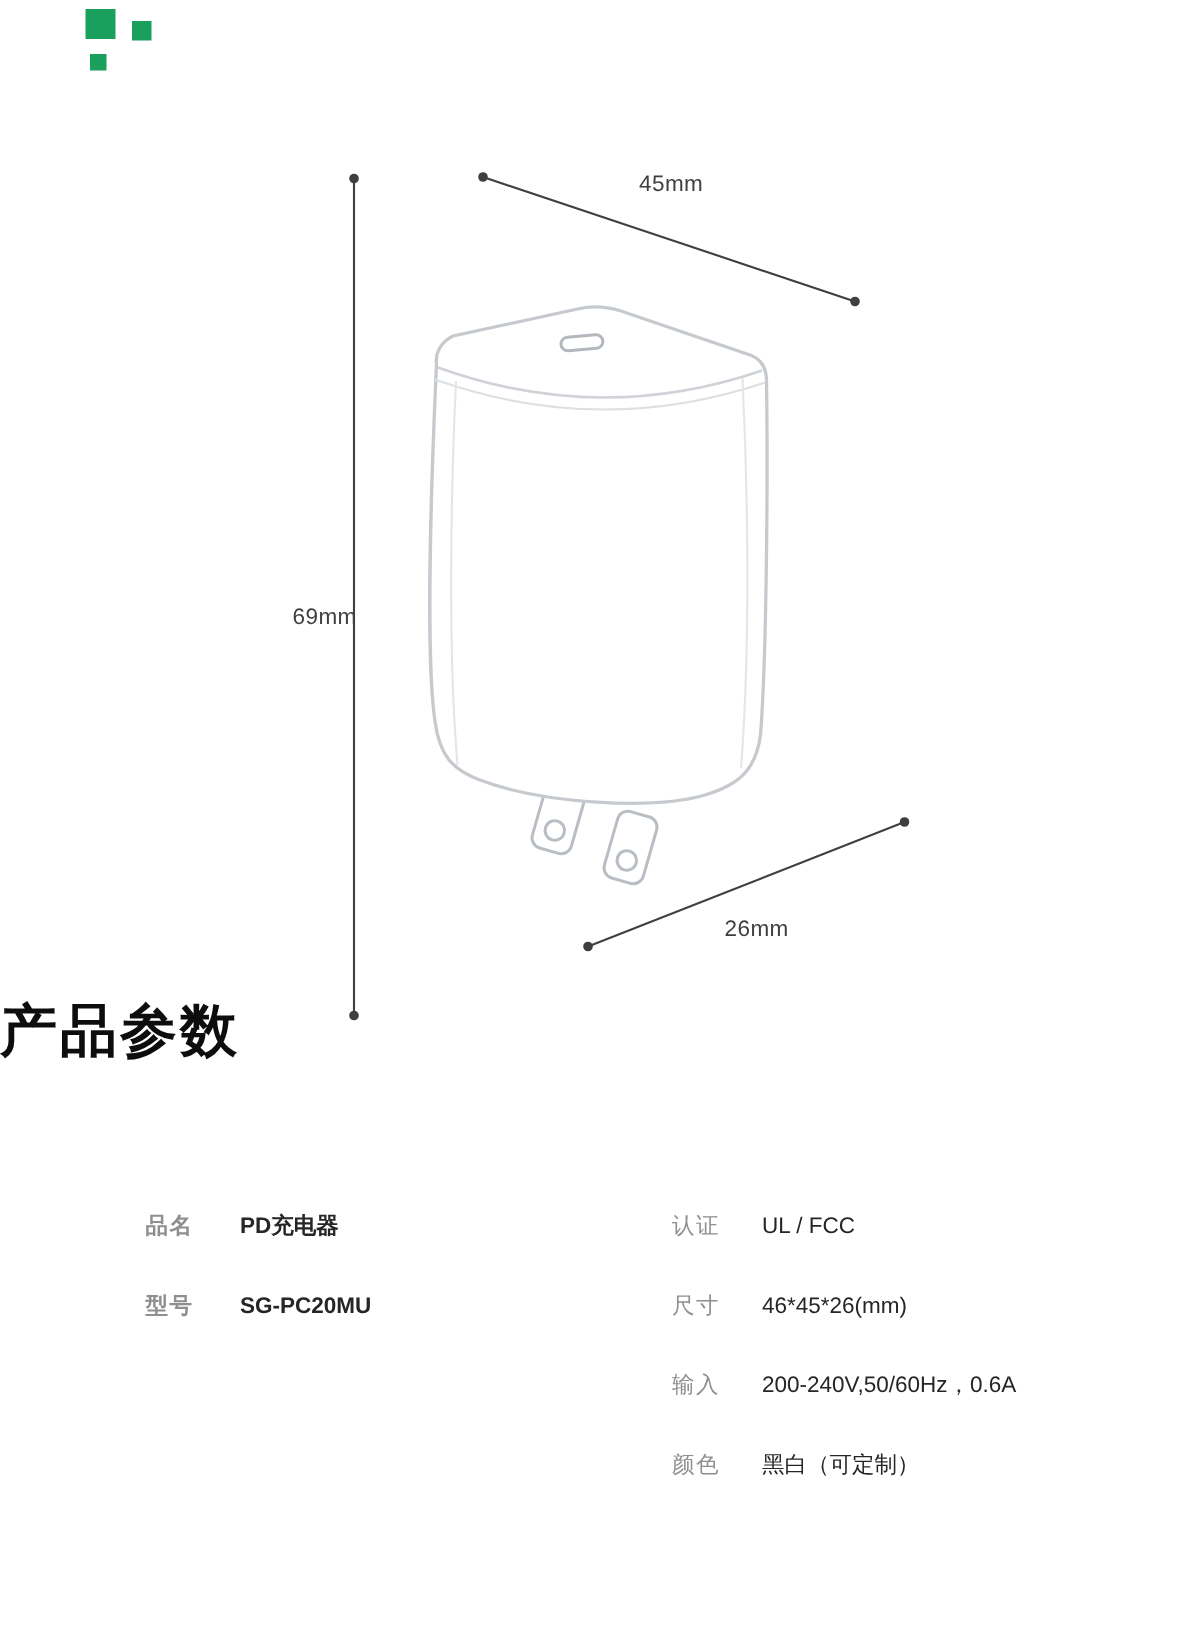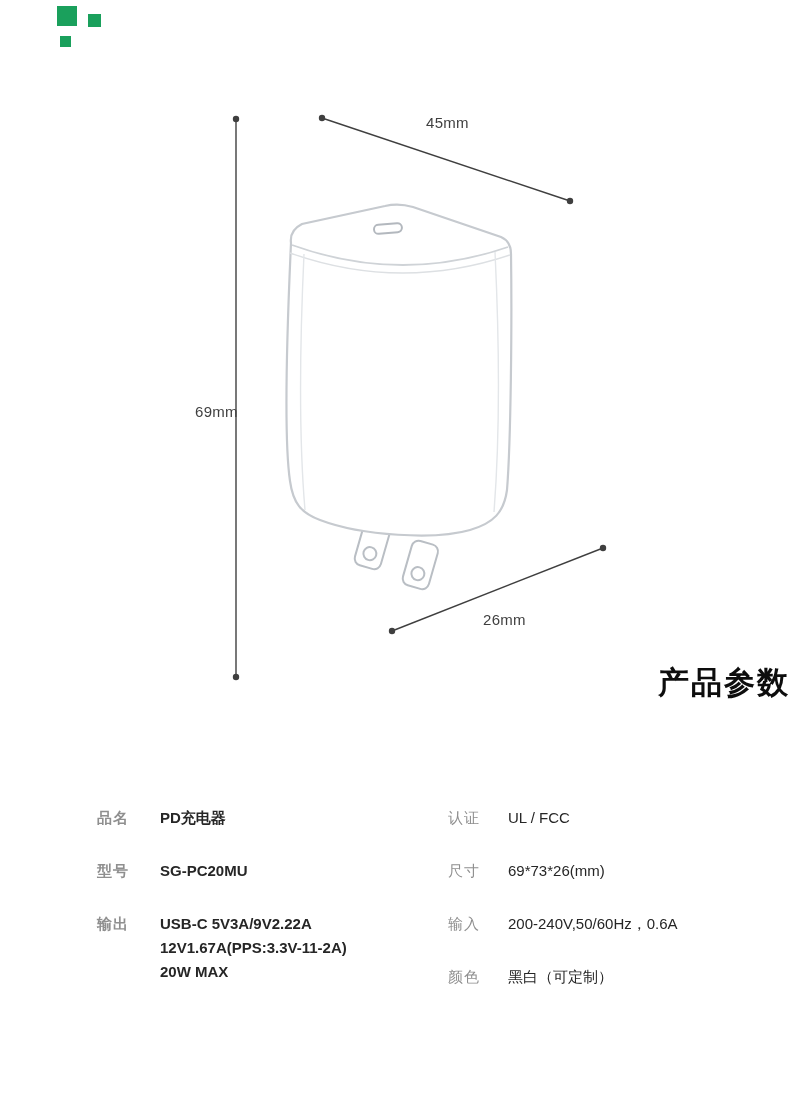--- a/index.html
+++ b/index.html
@@ -5,22 +5,22 @@
   html,body{margin:0;padding:0;}
   body{
     width:790px;height:1098px;position:relative;background:#ffffff;
     font-family:"Liberation Sans","DejaVu Sans",sans-serif;overflow:hidden;
   }
   .page{position:absolute;inset:0;}
   .decor-square{position:absolute;background:#1aa05c;}
   .illustration-svg{position:absolute;left:0;top:0;}
   .dim-label{position:absolute;font-size:15px;color:#3f3f3f;letter-spacing:.3px;}
   .product-title{
-    position:absolute;left:0;top:662px;width:100%;margin:0;text-align:right;
-    font-size:31px;font-weight:900;color:#0d0d0d;letter-spacing:2px;
+    position:absolute;left:0;top:662px;width:100%;margin:0;text-align:left;
+    font-size:38px;font-weight:900;color:#0d0d0d;letter-spacing:2px;
   }
   .spec-col{position:absolute;top:806px;}
   .spec-col.left{left:97px;width:345px;font-weight:bold;}
   .spec-col.right{left:448px;width:330px;}
   .spec-row{display:flex;align-items:flex-start;margin-bottom:29px;line-height:24px;}
   .spec-label{flex:0 0 48px;color:#8f8f8f;font-size:15px;letter-spacing:1px;}
   .spec-col.left .spec-label{margin-right:15px;}
   .spec-col.right .spec-label{margin-right:12px;}
   .spec-value{color:#262626;font-size:15px;white-space:pre-line;}
 </style>
@@ -88,36 +88,30 @@
 
   <div class="spec-col left">
     <div class="spec-row">
       <span class="spec-label">品名</span>
       <span class="spec-value">PD充电器</span>
     </div>
     <div class="spec-row">
       <span class="spec-label">型号</span>
       <span class="spec-value">SG-PC20MU</span>
     </div>
-    <div class="spec-row">
-      <span class="spec-label">输出</span>
-      <span class="spec-value">USB-C 5V3A/9V2.22A
-12V1.67A(PPS:3.3V-11-2A)
-20W MAX</span>
-    </div>
   </div>
 
   <div class="spec-col right">
     <div class="spec-row">
       <span class="spec-label">认证</span>
       <span class="spec-value">UL / FCC</span>
     </div>
     <div class="spec-row">
       <span class="spec-label">尺寸</span>
-      <span class="spec-value">69*73*26(mm)</span>
+      <span class="spec-value">46*45*26(mm)</span>
     </div>
     <div class="spec-row">
       <span class="spec-label">输入</span>
       <span class="spec-value">200-240V,50/60Hz，0.6A</span>
     </div>
     <div class="spec-row">
       <span class="spec-label">颜色</span>
       <span class="spec-value">黑白（可定制）</span>
     </div>
   </div>

